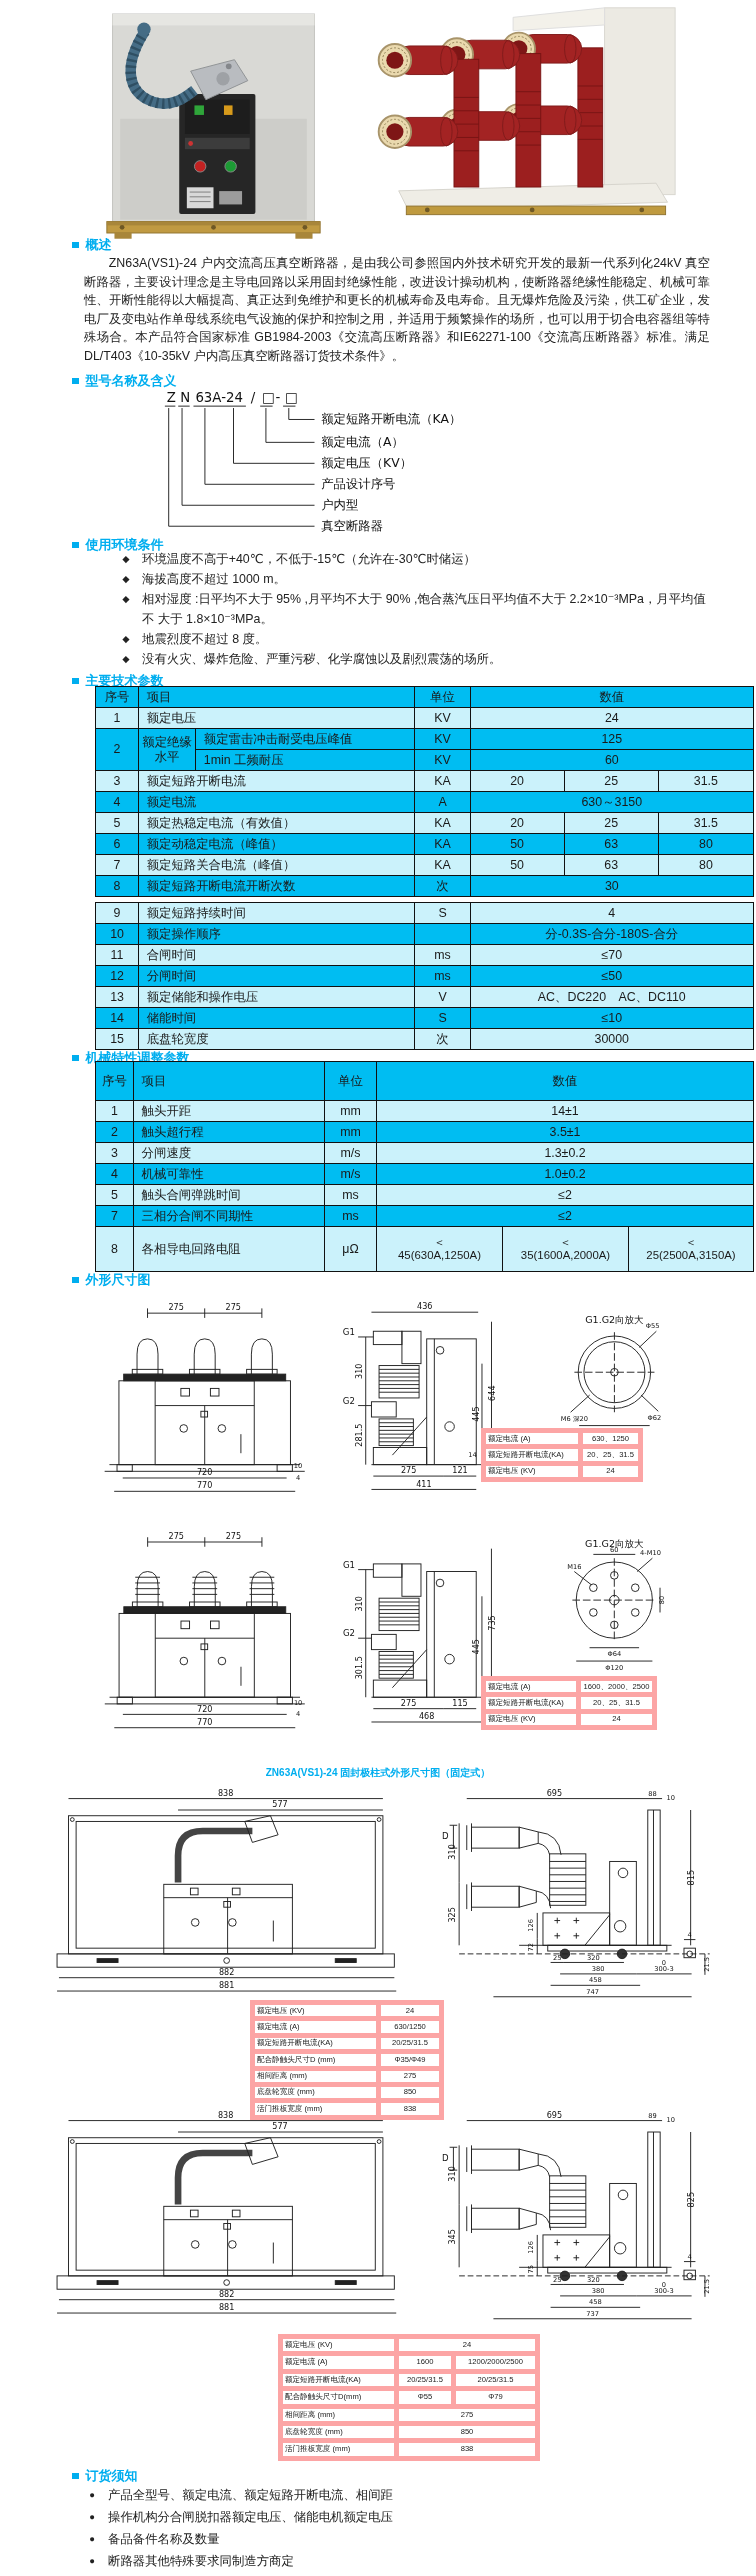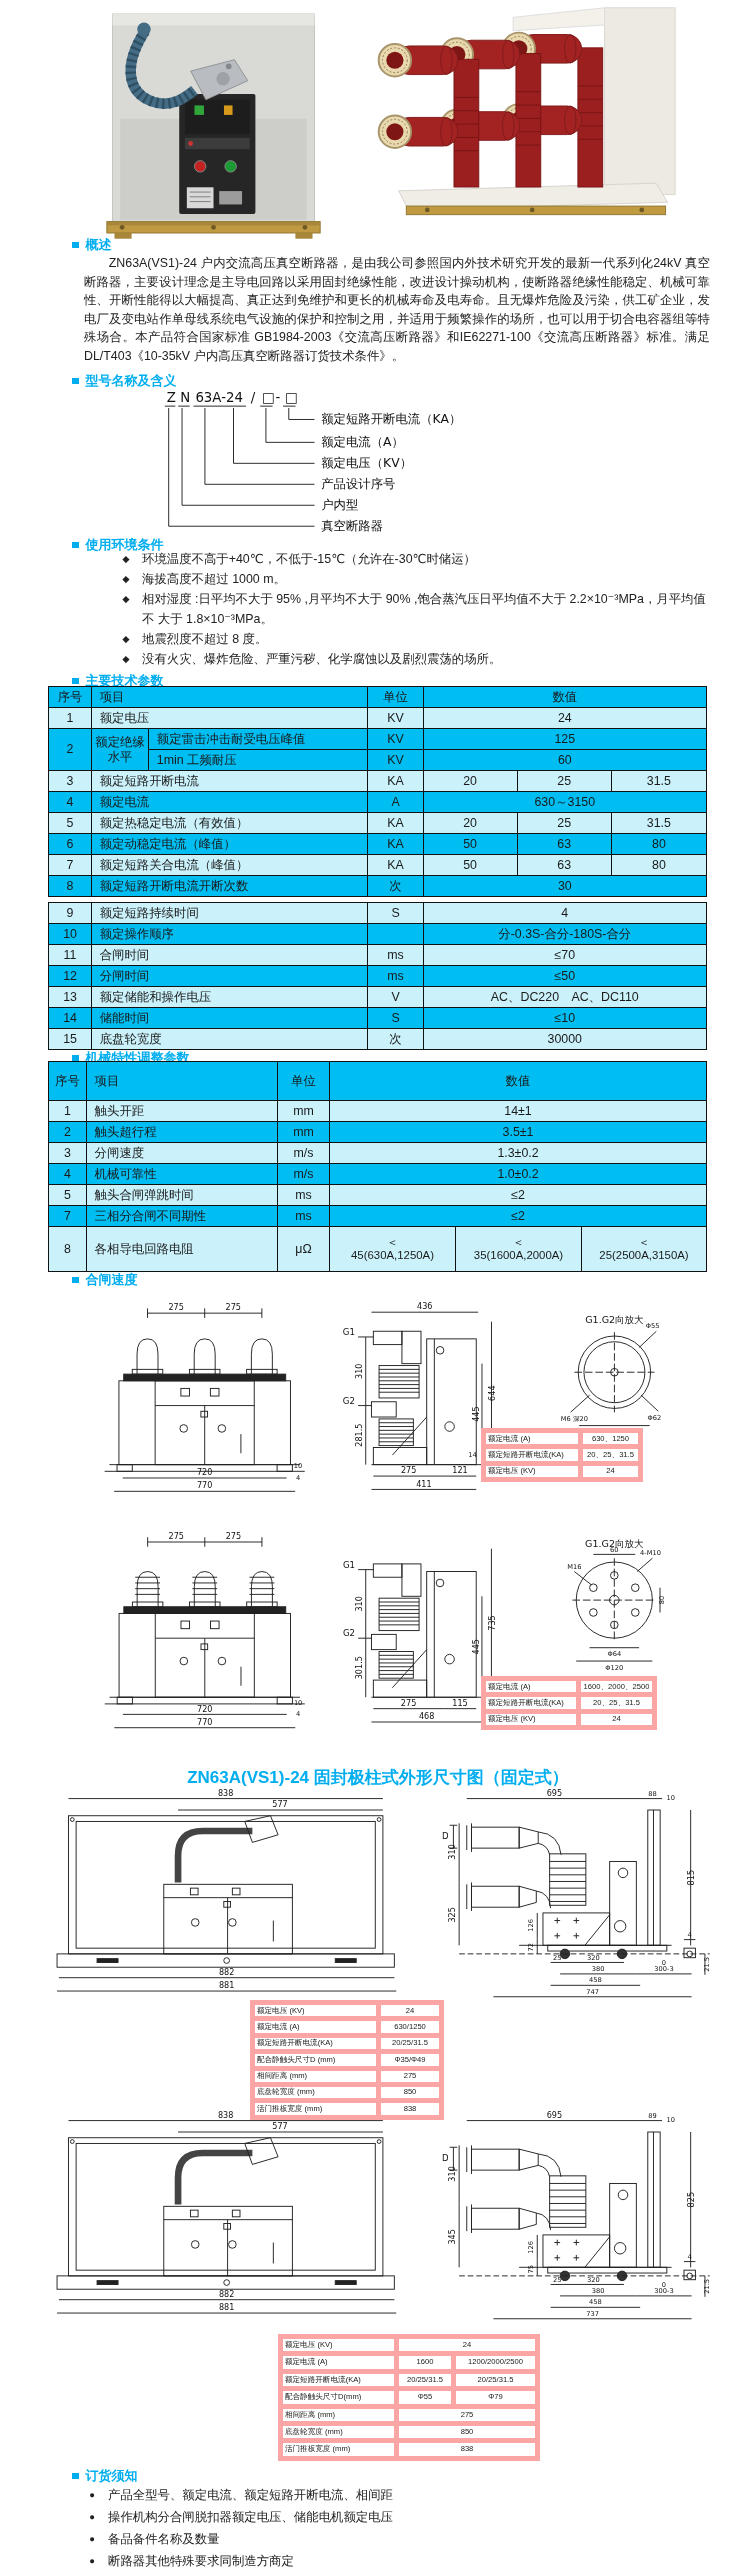--- a/index.html
+++ b/index.html
@@ -6,32 +6,32 @@
   .page{position:relative;width:756px;height:2576px;background:#fff;overflow:hidden;
         font-family:"Liberation Sans","DejaVu Sans",sans-serif;color:#1a1a1a;text-decoration:underline;}
   .abs{position:absolute;}
   .sec-head{position:absolute;display:flex;align-items:center;color:#00AEEF;font-size:13px;font-weight:600;}
   .sq{width:6.7px;height:6.7px;background:#00AEEF;margin-right:6.7px;flex:0 0 auto;}
   .para{position:absolute;font-size:12.4px;line-height:18.6px;text-align:justify;text-indent:2em;color:#222;}
   .env-list .item{display:flex;font-size:12.4px;line-height:20px;color:#222;}
   .env-list .dia{width:32px;text-align:center;font-size:9.5px;flex:0 0 auto;}
   .ord-list .item{display:flex;font-size:12.4px;line-height:22px;color:#222;}
   .ord-list .dot{width:32px;text-align:center;font-size:9.5px;flex:0 0 auto;}
-  table.pt{border-collapse:collapse;table-layout:fixed;font-size:12.4px;background:#fff;}
+  table.pt{border-collapse:collapse;table-layout:fixed;font-size:12.4px;background:#fff;margin-left:47px;}
   table.pt td{border:1px solid #111;text-align:center;padding:0 2.9px;height:20px;line-height:1.15;overflow:hidden;}
   table.pt td.item{text-align:left;padding-left:7.6px;}
   table.pt tr.c td{background:#00BDF2;}
   table.pt tr.l td{background:#CBF2FB;}
   table.pt tr.sp td{border:none;background:#fff;height:4.8px;padding:0;}
   table.pt td.pre{white-space:pre-line;font-size:11.4px;}
   table.st{border-collapse:collapse;table-layout:fixed;font-size:7.6px;background:#fff;}
   table.st td{border:5px solid #fca5a5;padding:0 1.9px;height:11.4px;line-height:1.1;text-align:center;overflow:hidden;}
   table.st td.lab{text-align:left;}
   table.st4 td{height:12.4px;}
-  .caption{position:absolute;width:756px;text-align:center;color:#00AEEF;font-size:17px;font-weight:600;}
+  .caption{position:absolute;width:756px;text-align:center;color:#00AEEF;font-size:10px;font-weight:600;}
   svg.dw{position:absolute;overflow:visible;}
   svg.dw line,svg.dw rect,svg.dw path,svg.dw circle,svg.dw polygon,svg.dw polyline,svg.dw ellipse{stroke:#222;fill:none;stroke-width:1;}
   svg.dw text{fill:#111;stroke:none;font-family:"DejaVu Sans",sans-serif;}
   .dim{font-size:8.5px;text-anchor:middle;}
   .dims{font-size:7px;text-anchor:middle;}
   .dttl{font-size:10px;text-anchor:middle;}
   .glab{font-size:9px;}
 </style>
 </head>
 <body>
@@ -519,21 +519,21 @@
           <td class="pre">＜
 35(1600A,2000A)</td>
           <td class="pre">＜
 25(2500A,3150A)</td>
         </tr>
   </tbody>
     </table>
 
   <div class="sec-head" style="left:72px;top:1271px">
     <span class="sq"></span>
-    <span>合闸速度</span>
+    <span>外形尺寸图</span>
   </div>
 
   <svg class="dw" style="left:57px;top:1295px" width="667" height="224" viewBox="0 0 700 235">
     <g transform="translate(55,10)">
       <line x1="40" y1="9" x2="160" y2="9"></line>
         <line x1="40" y1="4" x2="40" y2="14"></line>
         <line x1="100" y1="4" x2="100" y2="14"></line>
         <line x1="160" y1="4" x2="160" y2="14"></line>
       <text class="dim" x="70" y="6">275</text>
       <text class="dim" x="130" y="6">275</text>

